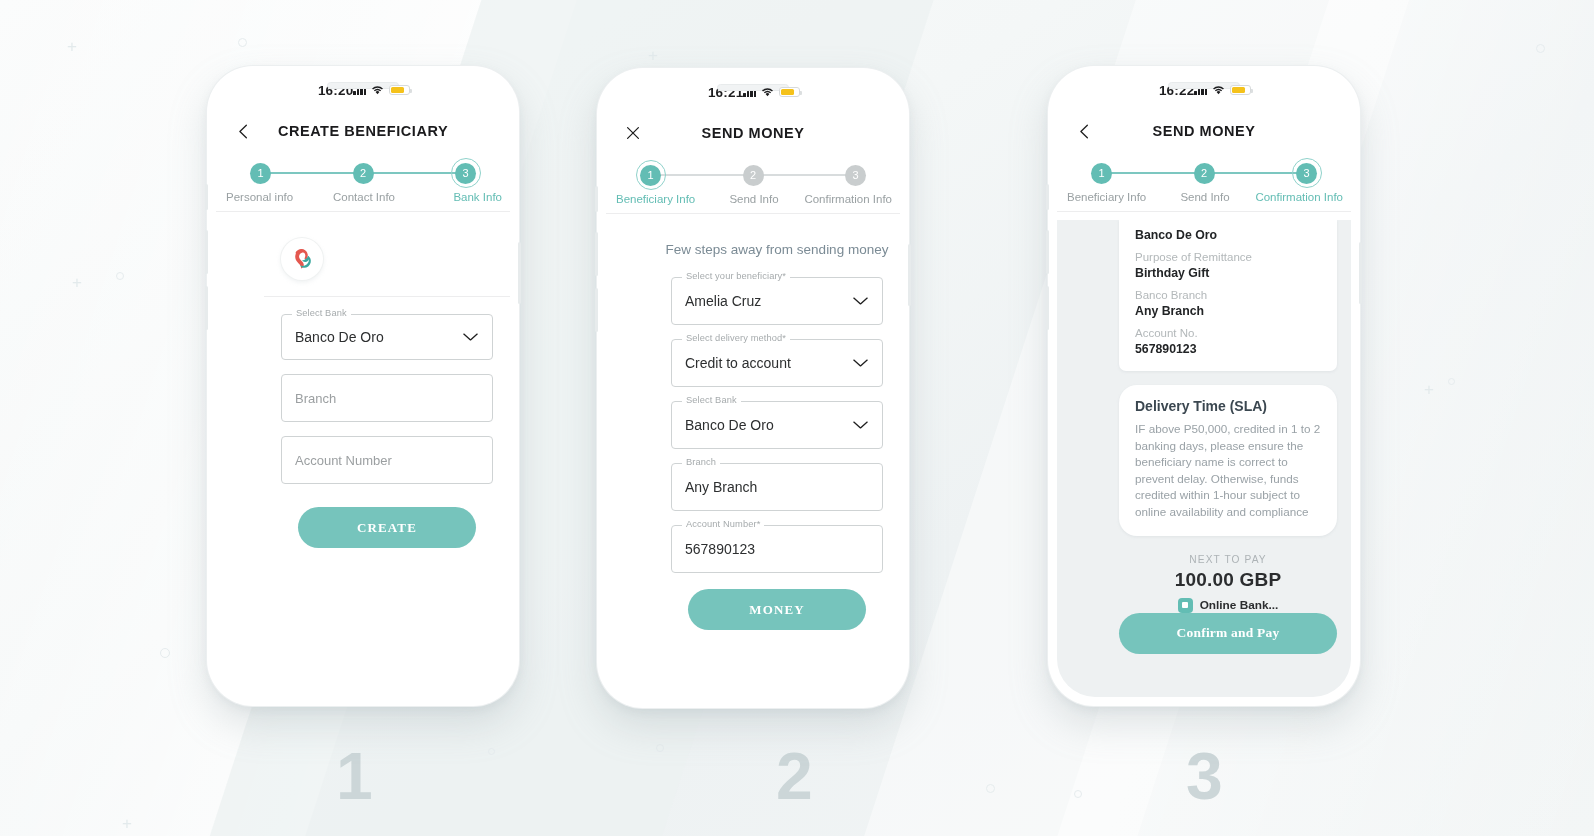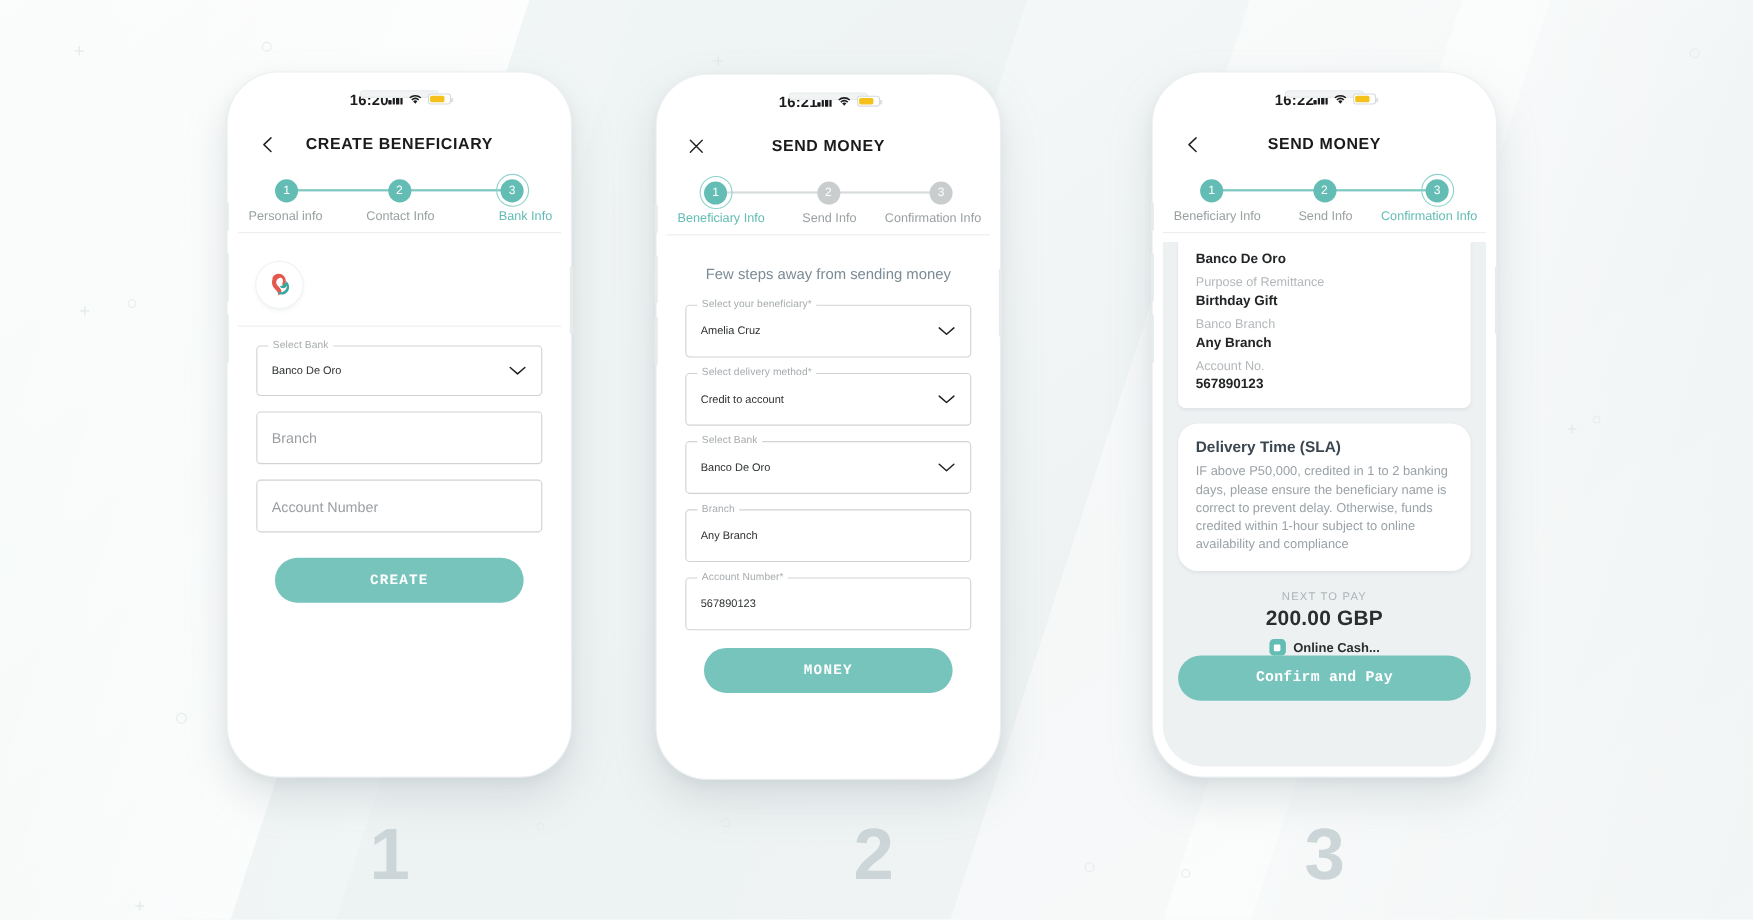--- a/index.html
+++ b/index.html
@@ -212,20 +212,21 @@
   .step-labels span:first-child { text-align: left; padding-left: 4px; }
   .step-labels span:last-child { text-align: right; padding-right: 2px; }
   .step-labels span.cur { color: #63bdb4; }
   .header-rule { height: 1px; background: #ededee; margin-top: 8px; }
 
   
   .app-body {
     flex: 1 1 auto;
     overflow: hidden;
     position: relative;
+    padding-left: 48px;
   }
   .app-body.grayed { background: #eef1f2; }
 
   
   .notice {
     display: flex;
     gap: 13px;
     align-items: flex-start;
     padding: 18px 17px 16px;
     background: #fff;
@@ -259,21 +260,21 @@
     position: absolute;
     top: -7px;
     left: 10px;
     padding: 0 4px;
     background: #fff;
     font-size: 9.3px;
     color: #a6abad;
     letter-spacing: 0.1px;
     white-space: nowrap;
   }
-  .field .val { font-size: 10px; color: #2d2f30; }
+  .field .val { font-size: 14px; color: #2d2f30; }
   .field .ph { font-size: 13px; color: #9b9fa1; }
   .caret {
     position: absolute;
     right: 13px;
     top: 50%;
     transform: translateY(-50%);
     width: 17px; height: 10px;
     cursor: pointer;
   }
   .caret svg { display: block; }
@@ -285,21 +286,21 @@
     height: 41px;
     border-radius: 22px;
     background: #76c4bc;
     color: #fff;
     font-size: 13px;
     font-weight: bold;
     letter-spacing: 1.1px;
     border: none;
     width: calc(100% - 34px);
     cursor: pointer;
-    font-family: Liberation Mono, monospace;
+    font-family: Liberation Serif, serif;
   }
   .btn-primary.wide { margin-top: 23px; }
   .btn-primary.rounded-soft { border-radius: 22px; letter-spacing: 0.2px; font-size: 13.5px; }
 
   
   .lead {
     text-align: center;
     font-size: 13.5px;
     color: #7b8b95;
     padding: 20px 10px 16px;
@@ -625,26 +626,26 @@
             <div class="kv-value">567890123</div>
           </div>
 
           <div class="card">
             <div class="card-title">Delivery Time (SLA)</div>
             <div class="card-text">IF above P50,000, credited in 1 to 2 banking days, please ensure the beneficiary name is correct to prevent delay. Otherwise, funds credited within 1-hour subject to online availability and compliance</div>
           </div>
 
           <div class="total-wrap">
             <div class="total-label">NEXT TO PAY</div>
-            <div class="total-amount">200.00 GBP</div>
+            <div class="total-amount">100.00 GBP</div>
             <div class="pay-method">
               <span class="pm-icon">
                   <i></i>
                 </span>
-              <span class="pm-label">Online Cash...</span>
+              <span class="pm-label">Online Bank...</span>
             </div>
           </div>
 
           <button class="btn-primary rounded-soft" style="margin-left:0;margin-right:0;width:100%;margin-top:0;">Confirm and Pay</button>
         </div>
       </div>
 
     </div>
   </div>
 

